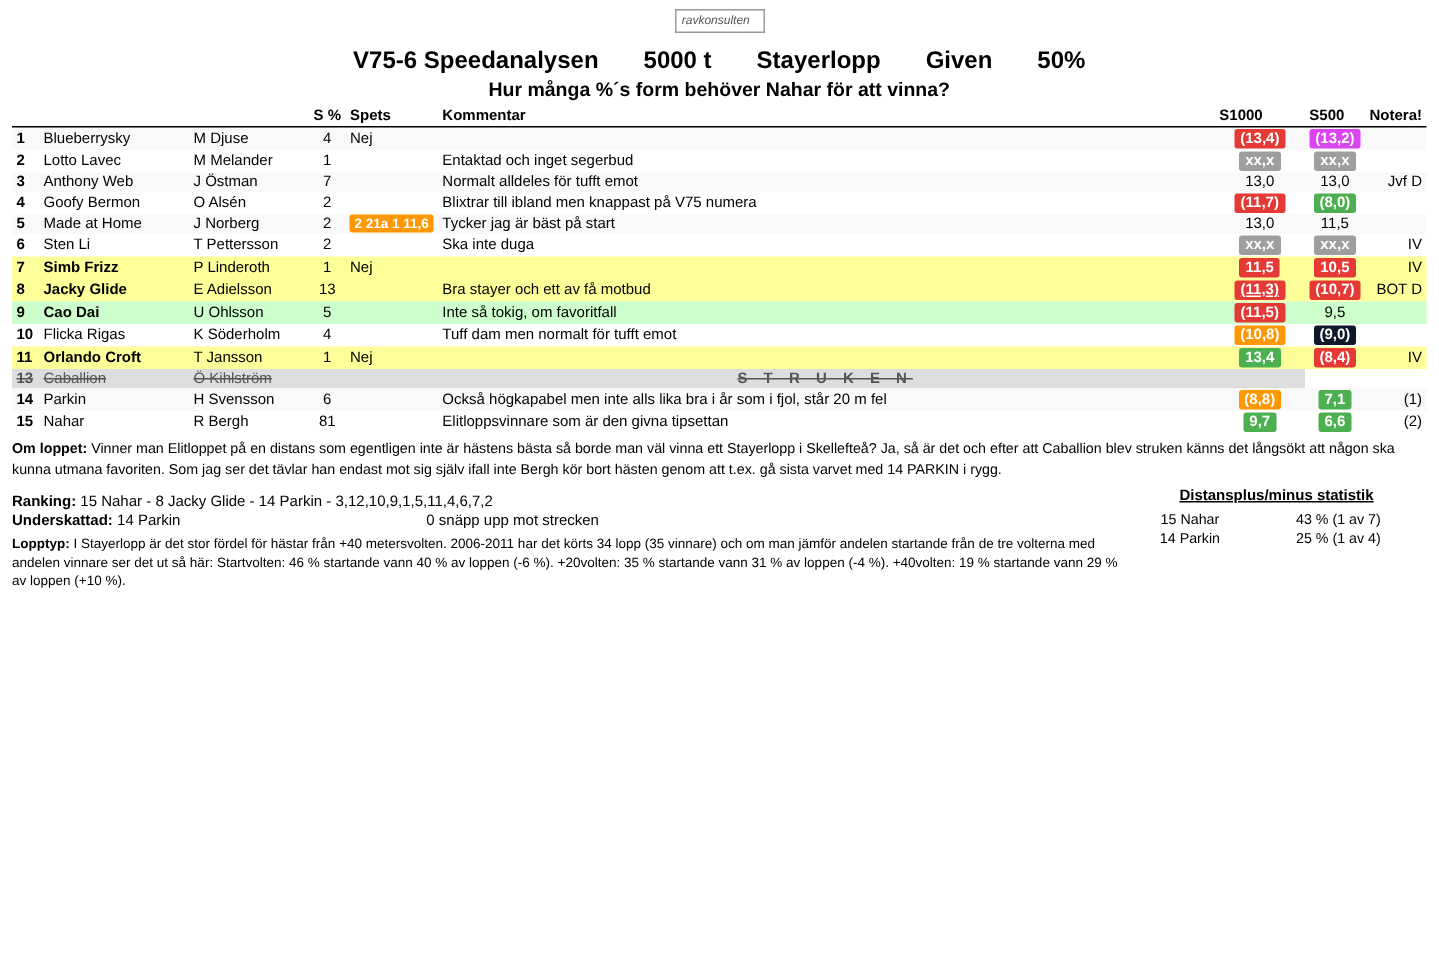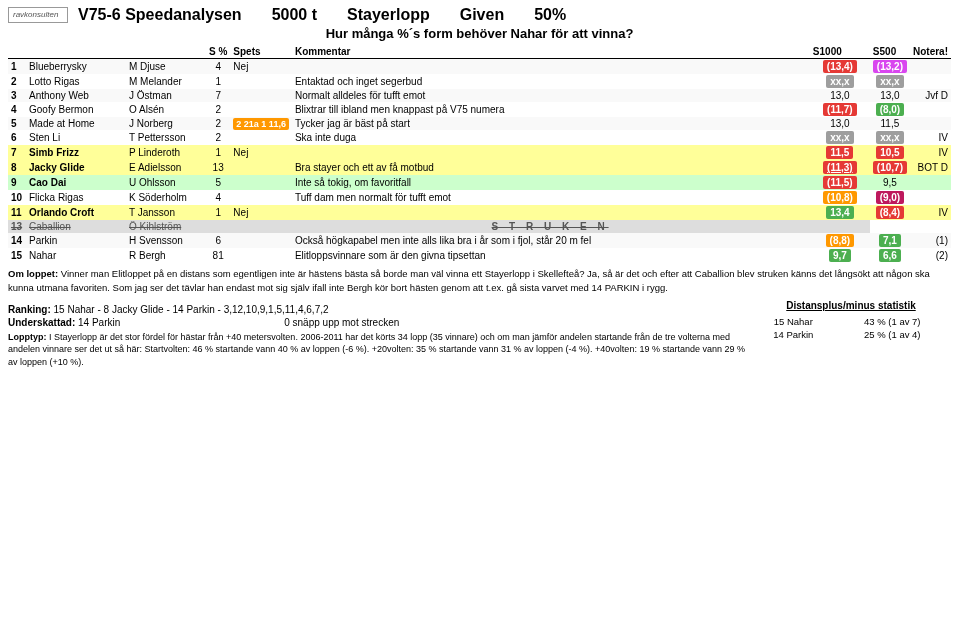--- a/index.html
+++ b/index.html
@@ -10,20 +10,21 @@
       color: #000;
       width: 959px;
       min-height: 640px;
       padding: 6px 8px;
     }
     .header-top {
       display: flex;
       align-items: center;
       gap: 10px;
       margin-bottom: 2px;
+      flex-direction: column;
     }
     .logo {
       font-size: 9px;
       font-style: italic;
       color: #333;
       border: 1px solid #999;
       padding: 2px 4px;
       line-height: 1.2;
       min-width: 60px;
     }
@@ -134,21 +135,21 @@
         <td class="col-rider">M Djuse</td>
         <td class="col-sp">4</td>
         <td class="col-spets">Nej</td>
         <td class="col-comment"></td>
         <td class="col-s1000"><span class="badge" style="background: rgb(229, 57, 53); color: rgb(255, 255, 255);">(13,4)</span></td>
         <td class="col-s500"><span class="badge" style="background: #d946ef; color: rgb(255, 255, 255);">(13,2)</span></td>
         <td class="col-note"></td>
       </tr>
       <tr>
         <td class="col-num">2</td>
-        <td class="col-horse" style="font-weight: normal;">Lotto Rigas</td>
+        <td class="col-horse" style="font-weight: normal;">Lotto Lavec</td>
         <td class="col-rider">M Melander</td>
         <td class="col-sp">1</td>
         <td class="col-spets"></td>
         <td class="col-comment">Entaktad och inget segerbud</td>
         <td class="col-s1000"><span class="badge" style="background: rgb(158, 158, 158); color: rgb(255, 255, 255);">xx,x</span></td>
         <td class="col-s500"><span class="badge" style="background: rgb(158, 158, 158); color: rgb(255, 255, 255);">xx,x</span></td>
         <td class="col-note"></td>
       </tr>
       <tr>
         <td class="col-num">3</td>
@@ -228,21 +229,21 @@
         <td class="col-note"></td>
       </tr>
       <tr>
         <td class="col-num">10</td>
         <td class="col-horse" style="font-weight: normal;">Flicka Rigas</td>
         <td class="col-rider">K Söderholm</td>
         <td class="col-sp">4</td>
         <td class="col-spets"></td>
         <td class="col-comment">Tuff dam men normalt för tufft emot</td>
         <td class="col-s1000"><span class="badge" style="background: rgb(255, 152, 0); color: rgb(255, 255, 255);">(10,8)</span></td>
-        <td class="col-s500"><span class="badge" style="background: #be185d; color: rgb(255, 255, 255);">(9,0)</span></td>
+        <td class="col-s500"><span class="badge" style="background: #0f172a; color: rgb(255, 255, 255);">(9,0)</span></td>
         <td class="col-note"></td>
       </tr>
       <tr class="row-yellow">
         <td class="col-num">11</td>
         <td class="col-horse" style="font-weight: bold;">Orlando Croft</td>
         <td class="col-rider">T Jansson</td>
         <td class="col-sp">1</td>
         <td class="col-spets">Nej</td>
         <td class="col-comment"></td>
         <td class="col-s1000"><span class="badge" style="background: rgb(76, 175, 80); color: rgb(255, 255, 255);">13,4</span></td>

